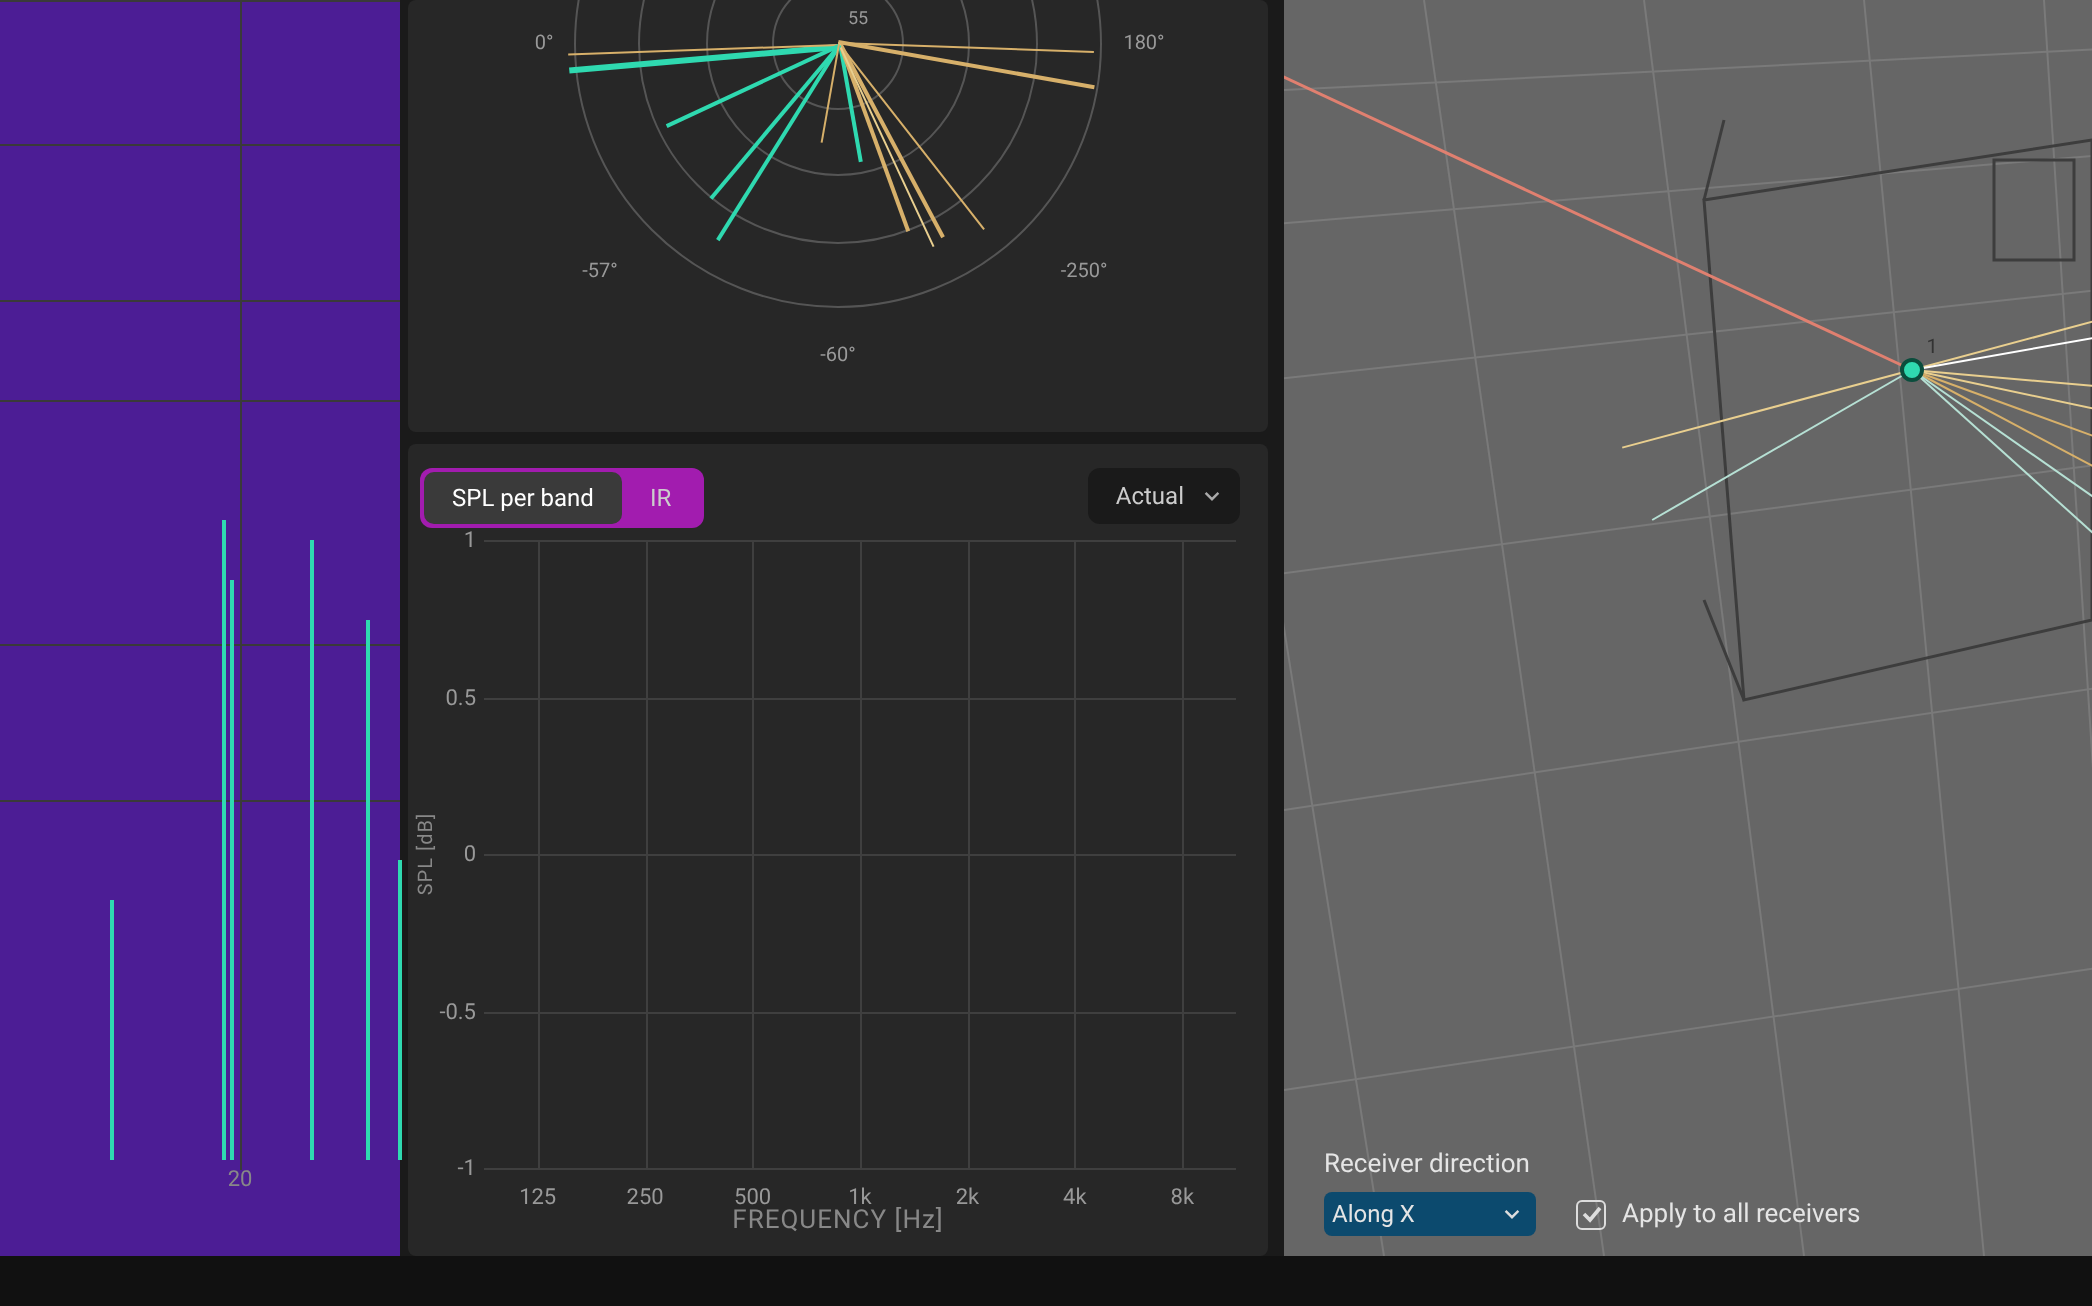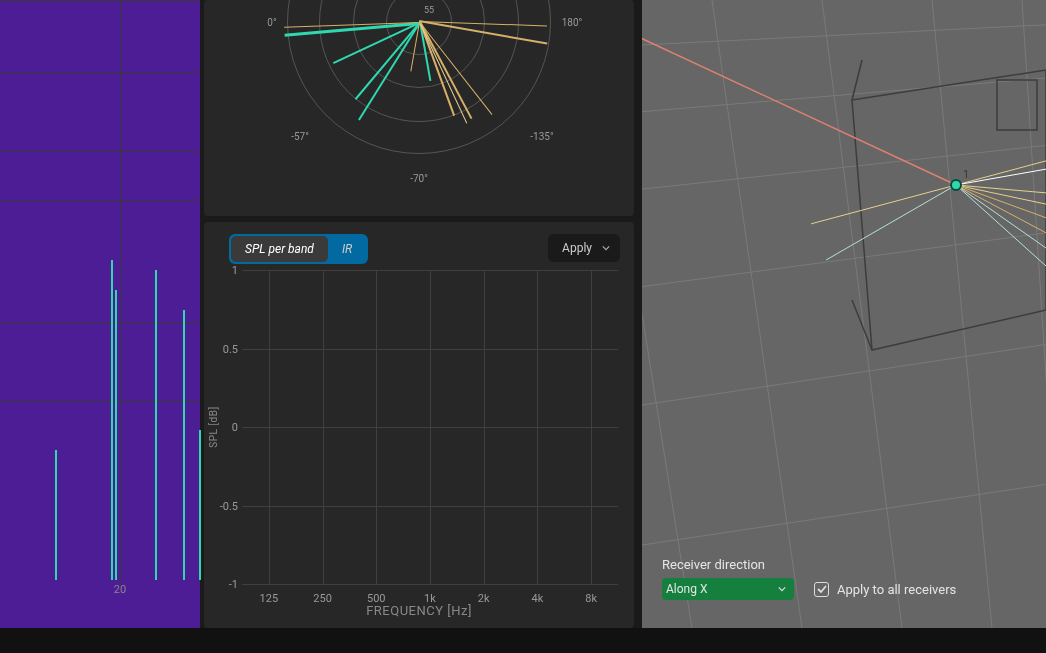--- a/index.html
+++ b/index.html
@@ -83,26 +83,25 @@
 
   .chart-sub {
     position: absolute;
     left: 0; top: 222px;
     width: 430px; height: 406px;
     background: #272727;
     border-radius: 4px;
   }
   .seg-control {
     position: absolute;
-    left: 25px; top: 12px;
+    left: 6px; top: 12px;
     display: flex;
-    background: #0369a1;
+    background: #a21caf;
     border-radius: 6px;
     padding: 2px;
-    font-style: italic;
   }
   .seg-btn {
     padding: 6px 14px;
     border-radius: 5px;
     font-size: 12px;
     cursor: pointer;
     color: #ccc;
   }
   .seg-btn.active {
     background: #3a3a3a;
@@ -190,41 +189,41 @@
     overflow: hidden;
   }
   .grid3d {
     position: absolute;
     left: 0; top: 0;
     width: 100%; height: 100%;
   }
   .right-footer {
     position: absolute;
     left: 20px; right: 20px;
-    bottom: 28px;
+    bottom: 10px;
   }
   .footer-label {
     color: #e5e5e5;
     font-size: 13px;
     margin-bottom: 6px;
   }
   .footer-row {
     display: flex;
     align-items: center;
     gap: 20px;
   }
   .footer-dd {
-    background: #15803d;
+    background: #0c4a6e;
     border-radius: 4px;
     padding: 4px 26px 4px 4px;
     font-size: 12px;
     color: #e5e5e5;
     cursor: pointer;
     position: relative;
-    width: 132px;
+    width: 106px;
   }
   .footer-dd .chev {
     position: absolute;
     right: 8px; top: 50%;
     transform: translateY(-50%);
     width: 8px; height: 8px;
   }
   .checkbox {
     display: flex;
     align-items: center;
@@ -311,32 +310,32 @@
           <div class="polar-ray" style="height: 100px; width: 2px; background: rgb(47, 217, 176); transform: rotate(40deg);"></div>
           <div class="polar-ray" style="height: 115px; width: 2px; background: rgb(47, 217, 176); transform: rotate(32deg);"></div>
           <div class="polar-ray" style="height: 95px; width: 2px; background: rgb(47, 217, 176); transform: rotate(65deg);"></div>
           <div class="polar-ray" style="height: 50px; width: 1px; background: rgb(215, 176, 106); transform: rotate(10deg);"></div>
         </div>
     </div>
 
     <span class="polar-label" style="left:68px; top:22px;">0°</span>
     <span class="polar-label" style="left:368px; top:22px;">180°</span>
     <span class="polar-label" style="left:96px; top:136px;">-57°</span>
-    <span class="polar-label" style="left:215px; top:178px;">-70°</span>
-    <span class="polar-label" style="left:338px; top:136px;">-135°</span>
+    <span class="polar-label" style="left:215px; top:178px;">-60°</span>
+    <span class="polar-label" style="left:338px; top:136px;">-250°</span>
     <span class="polar-label" style="left:225px; top:10px; font-size:9px;text-align:right;">55</span>
   </div>
 
   <div class="chart-sub">
     <div class="seg-control">
       <div class="seg-btn active">SPL per band</div>
       <div class="seg-btn">IR</div>
     </div>
     <div class="dropdown">
-      <span>Apply</span>
+      <span>Actual</span>
       <span class="chev">
         <svg width="8" height="8" viewBox="0 0 10 10">
             <path d="M1 3 L5 7 L9 3" stroke="#aaa" stroke-width="1.5" fill="none"></path>
           </svg>
       </span>
     </div>
 
     <div class="y-axis-label" style="top:205px;">SPL [dB]</div>
     <div class="plot-area">
       <div id="plot-grid">

